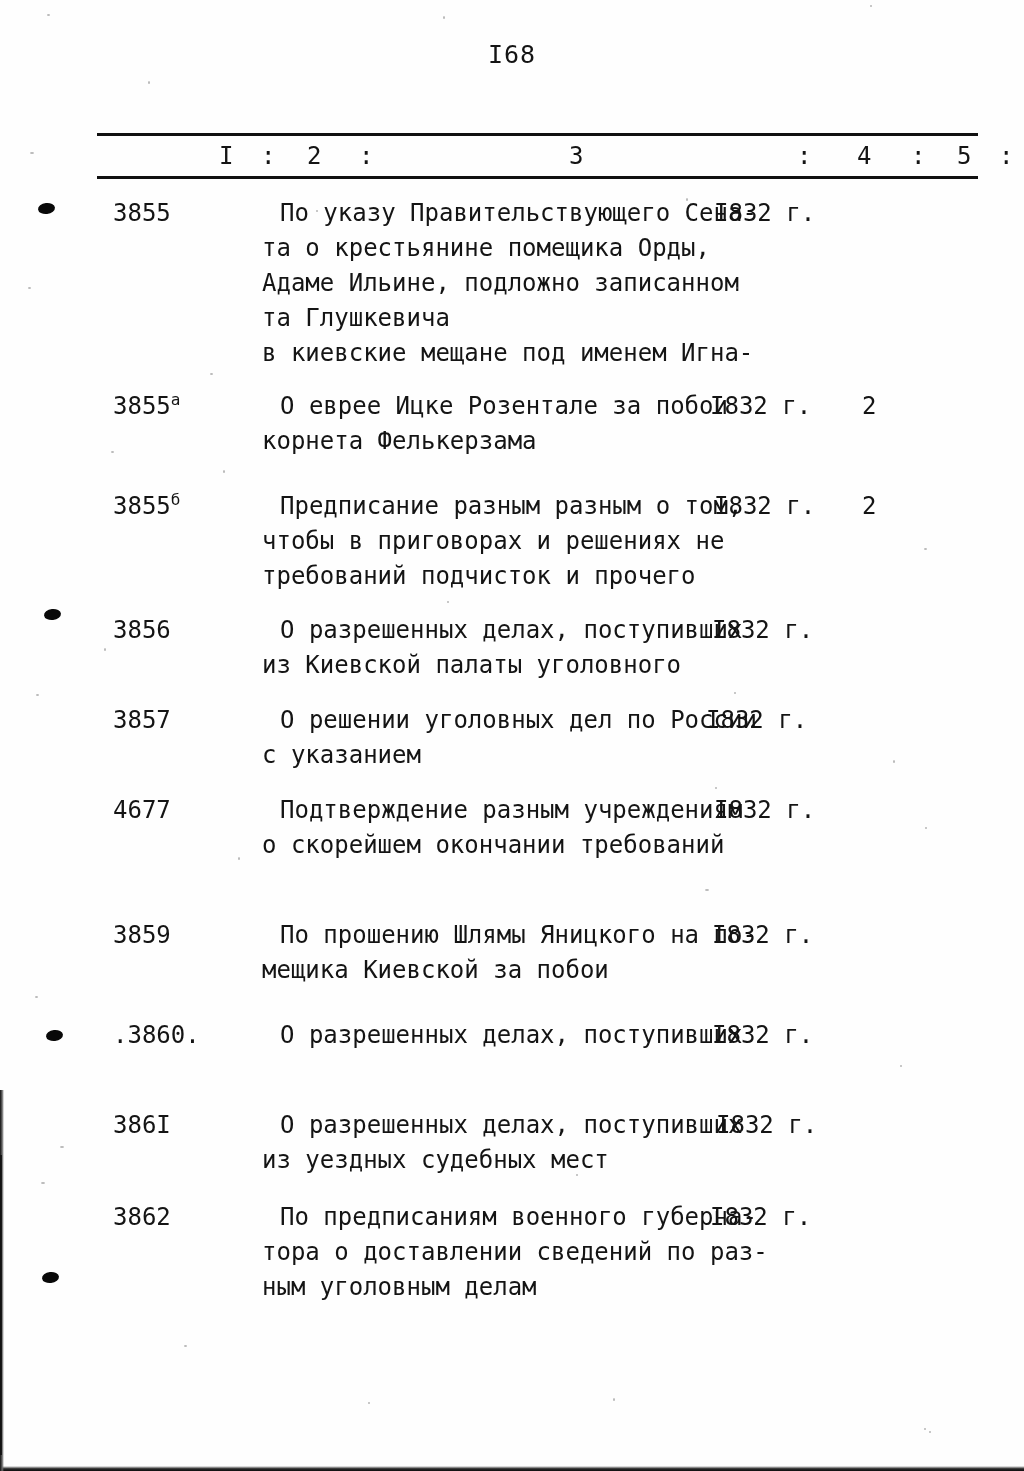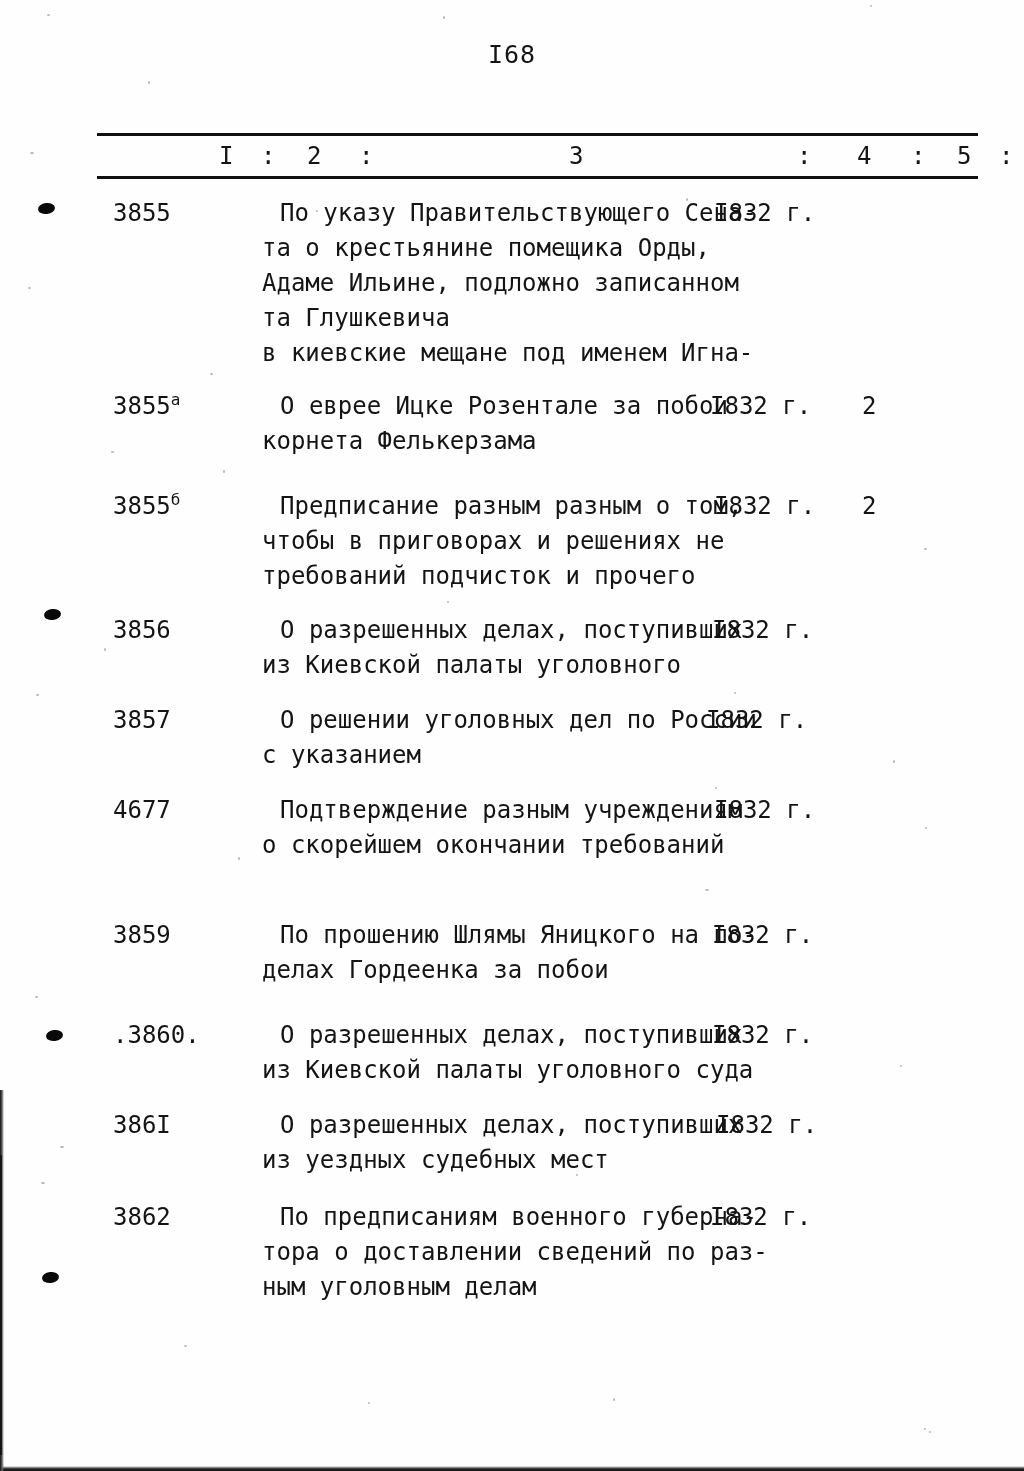--- a/index.html
+++ b/index.html
@@ -140,29 +140,28 @@
         <div class="col-desc">
           <span class="ln first">Подтверждение разным учреждениям</span>
           <span class="ln">о скорейшем окончании требований</span>
         </div>
         <div class="col-date" style="left: 714px;">I832 г.</div>
       </div>
       <div class="entry" style="top: 918px;">
         <div class="col-num"><span>3859</span></div>
         <div class="col-desc">
           <span class="ln first">По прошению Шлямы Яницкого на по-</span>
-          <span class="ln">делах Гордеенка за побои</span>
+          <span class="ln">мещика Киевской за побои</span>
         </div>
         <div class="col-date" style="left: 712px;">I832 г.</div>
       </div>
       <div class="entry" style="top: 1018px;">
         <div class="col-num"><span>.3860.</span></div>
         <div class="col-desc">
           <span class="ln first">О разрешенных делах, поступивших</span>
-          <span class="ln">из Киевской палаты уголовного суда</span>
         </div>
         <div class="col-date" style="left: 712px;">I832 г.</div>
       </div>
       <div class="entry" style="top: 1108px;">
         <div class="col-num"><span>386I</span></div>
         <div class="col-desc">
           <span class="ln first">О разрешенных делах, поступивших</span>
           <span class="ln">из уездных судебных мест</span>
         </div>
         <div class="col-date" style="left: 716px;">I832 г.</div>

